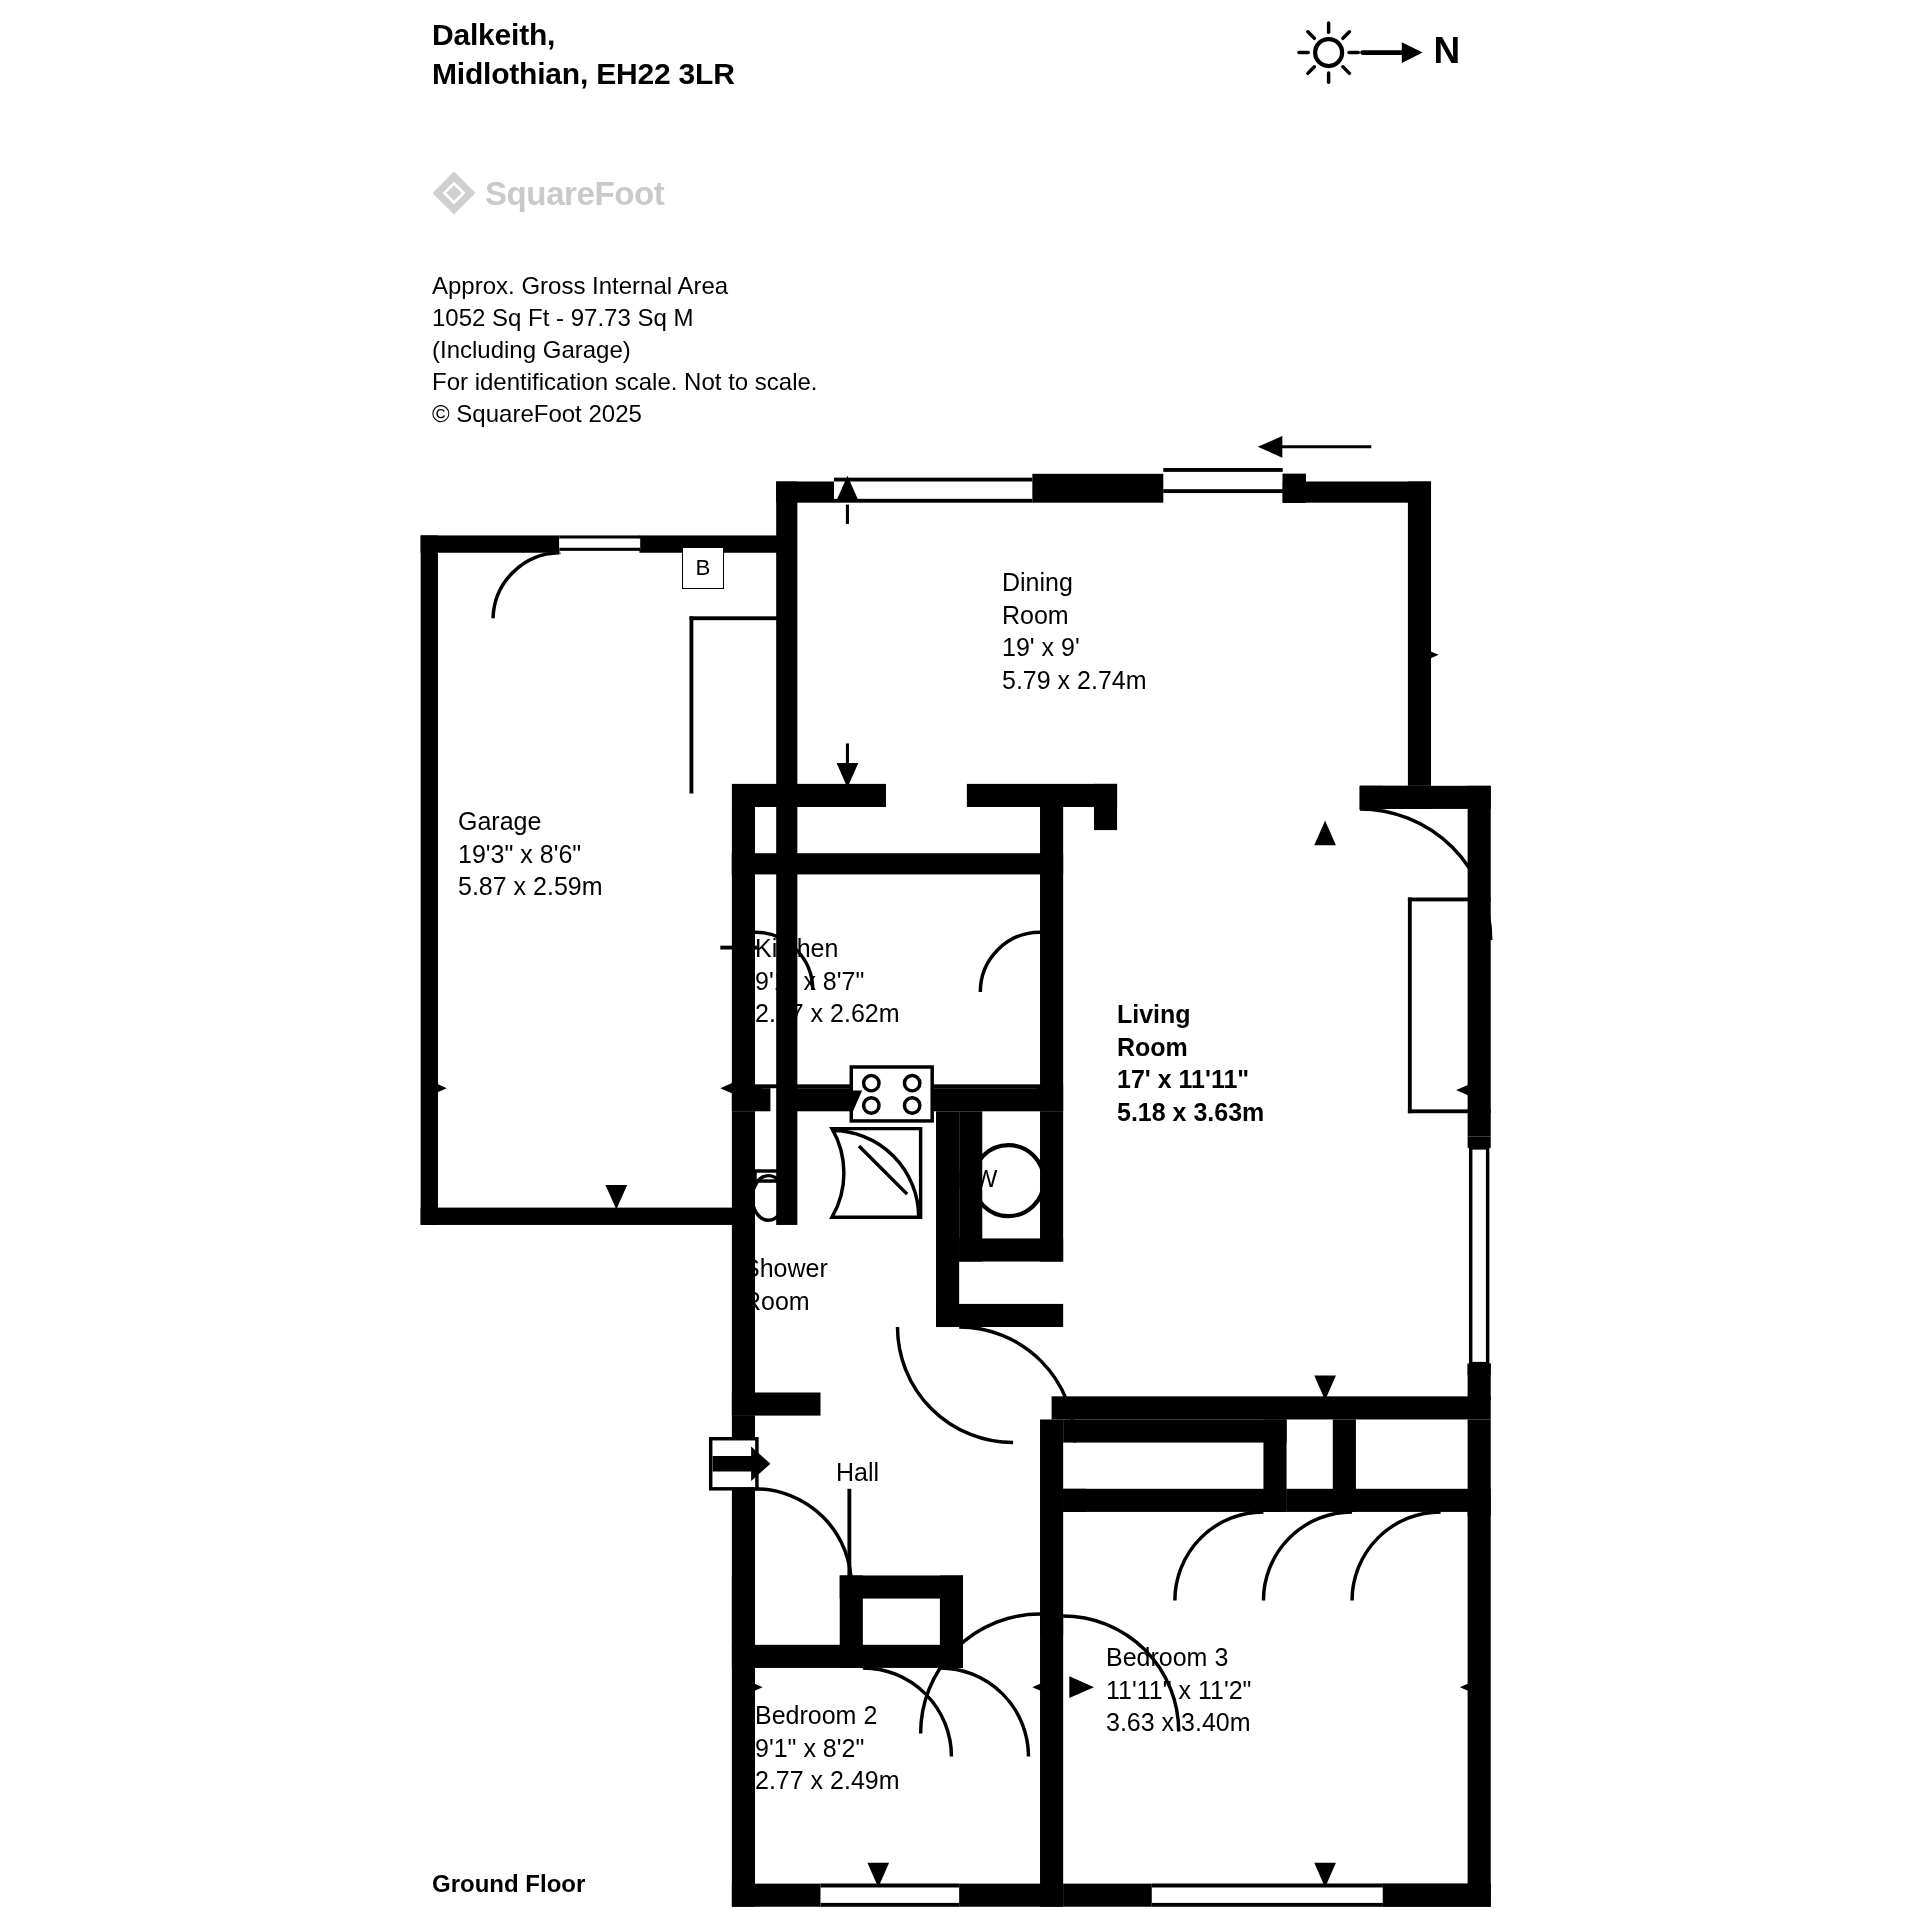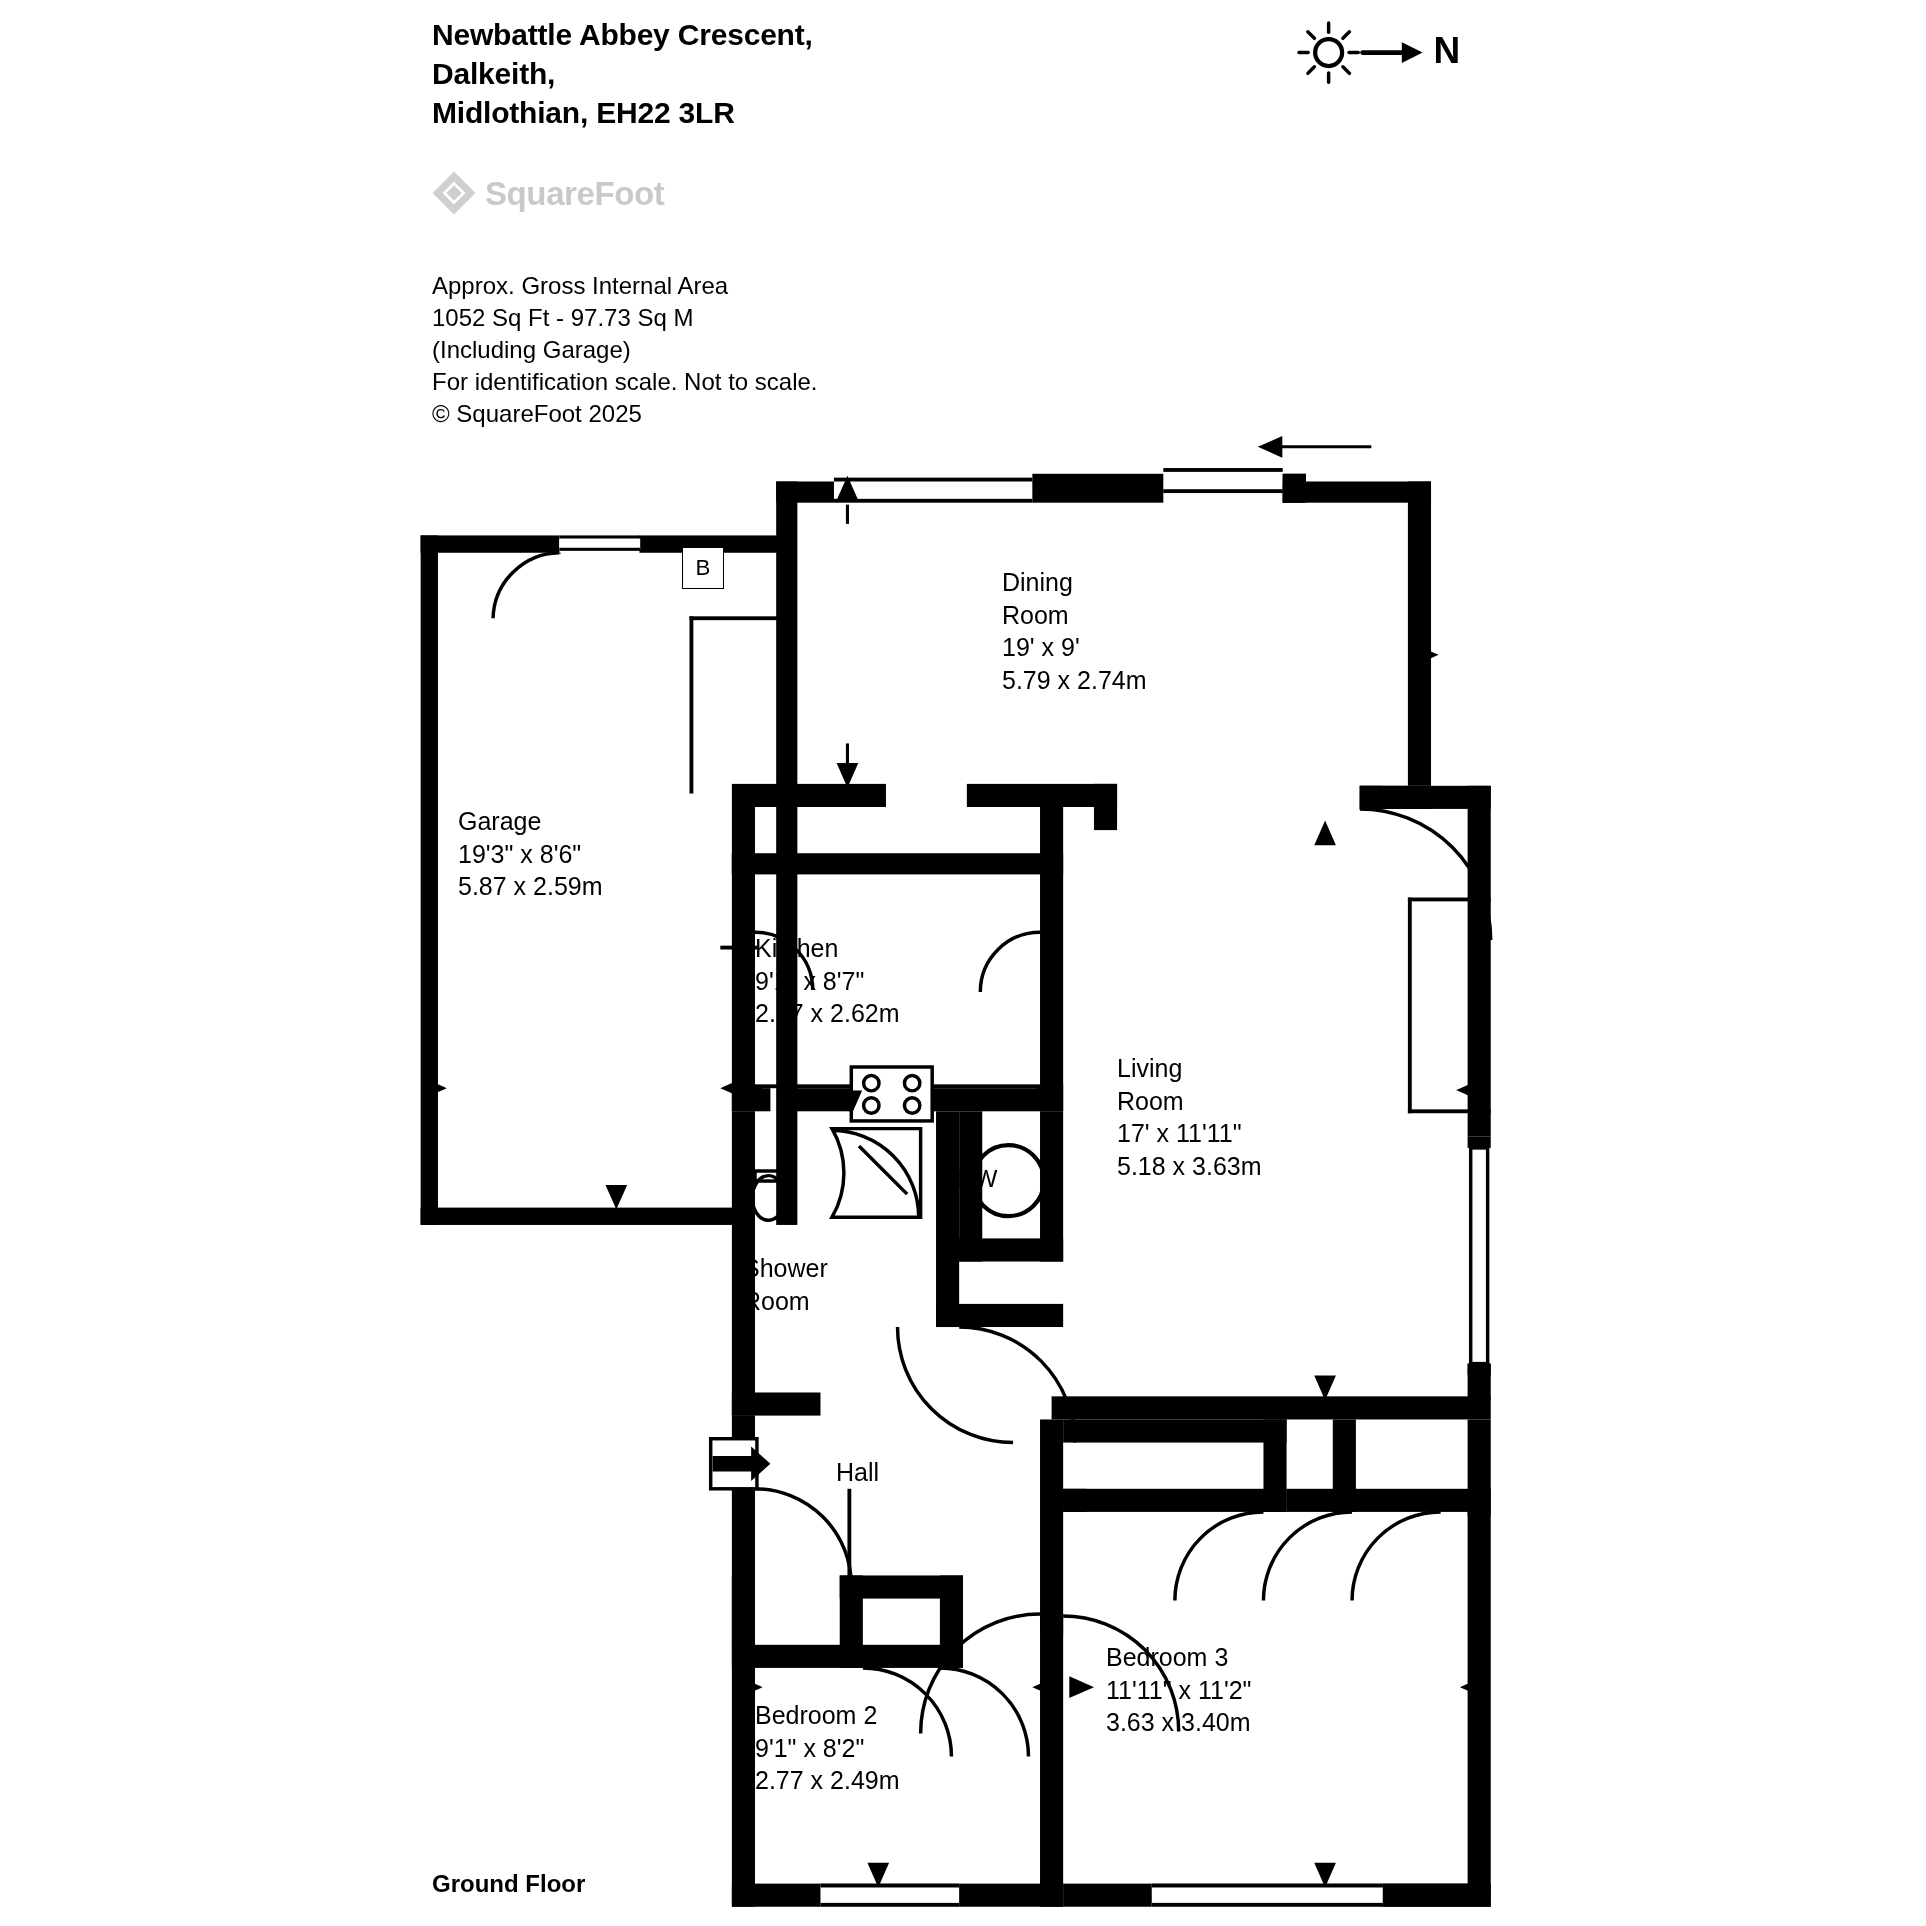--- a/index.html
+++ b/index.html
@@ -102,21 +102,20 @@
     line-height: 1;
     font-family: "Liberation Sans", sans-serif;
   }
 </style>
 </head>
 <body>
 
 <div class="canvas">
 
   <div class="title">
-    <div>Newbattle Abbey Crescent,</div>
     <div>Dalkeith,</div>
     <div>Midlothian, EH22 3LR</div>
   </div>
 
   <div class="brand">
     <svg class="brand-mark" viewBox="0 0 120 120">
       <polygon points="60,4 116,60 60,116 4,60" fill="#cfcfcf"></polygon>
       <polygon points="60,30 90,60 60,90 30,60" fill="#ffffff"></polygon>
       <polygon points="60,40 80,60 60,80 40,60" fill="#cfcfcf"></polygon>
     </svg>
@@ -347,21 +346,21 @@
     <div>19'3" x 8'6"</div>
     <div>5.87 x 2.59m</div>
   </div>
 
   <div class="rlabel" style="left:755px; top:932px; width:285px;">
     <div>Kitchen</div>
     <div>9'1" x 8'7"</div>
     <div>2.77 x 2.62m</div>
   </div>
 
-  <div class="rlabel" style="left:1117px; top:1052px; width:300px;">
+  <div class="rlabel" style="left:1117px; top:998px; width:300px;font-weight:bold;">
     <div>Living</div>
     <div>Room</div>
     <div>17' x 11'11"</div>
     <div>5.18 x 3.63m</div>
   </div>
 
   <div class="rlabel" style="left:743px; top:1252px; width:223px;">
     <div>Shower</div>
     <div>Room</div>
   </div>

